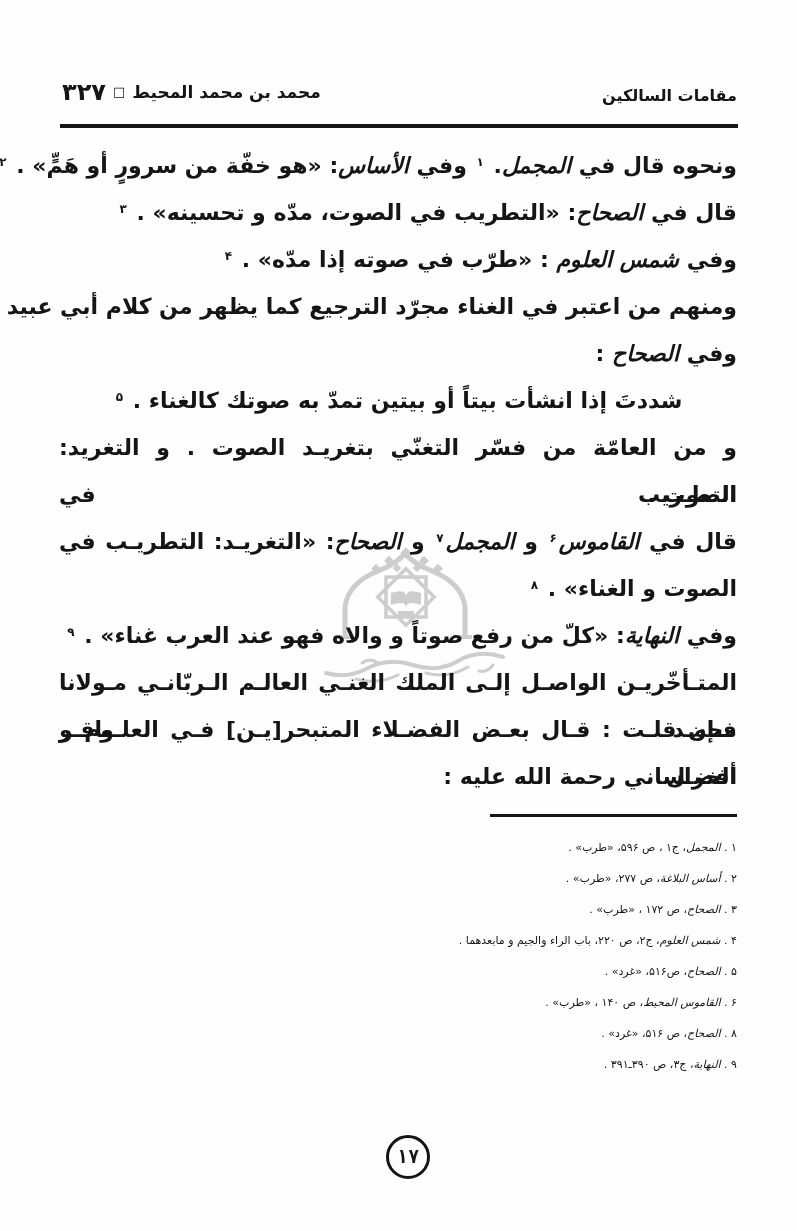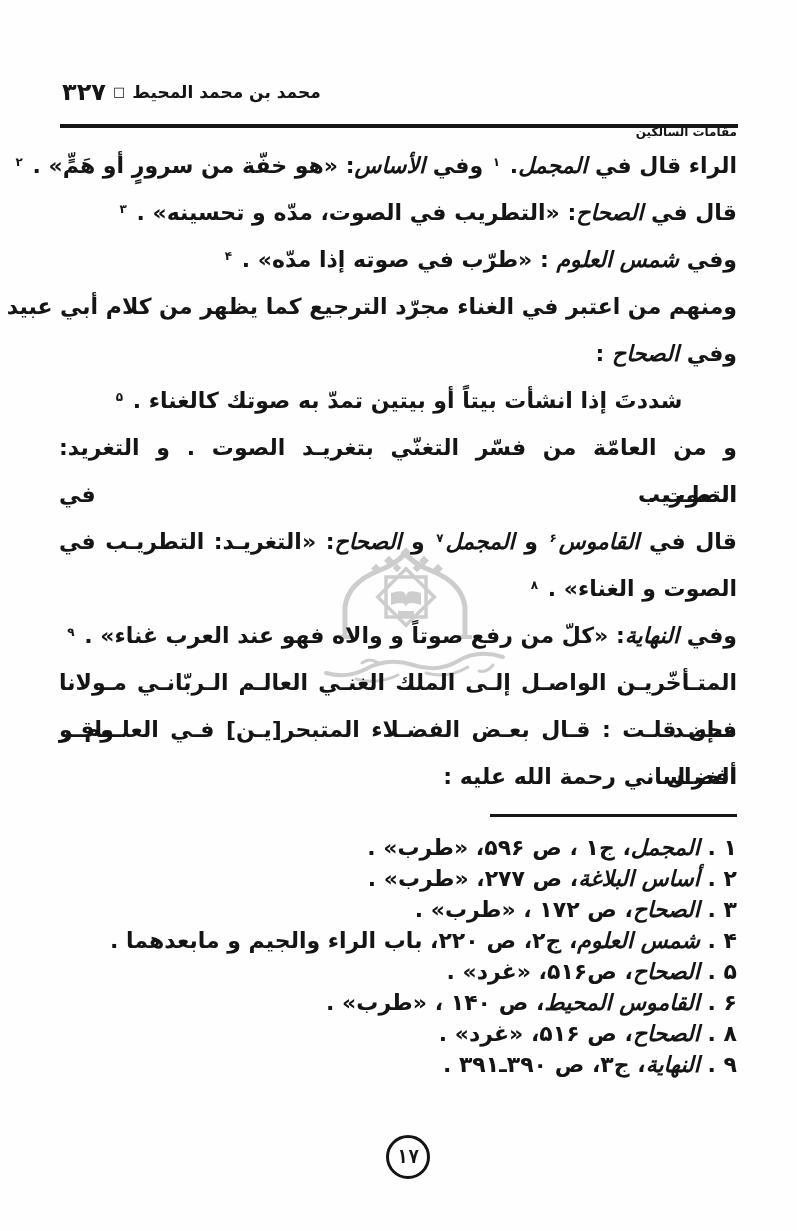--- a/index.html
+++ b/index.html
@@ -9,21 +9,21 @@
     background:#fefefe;
     font-family:"DejaVu Sans", sans-serif;
     color:#151515;
     overflow:hidden;
   }
   .page { position:absolute; inset:0; direction:rtl; }
 
   
   .hdr-right {
     position:absolute; top:86px; right:60px;
-    font-size:12px; font-weight:700; letter-spacing:0;margin-top:39px;
+    font-size:16px; font-weight:700; letter-spacing:0;
   }
   .hdr-left {
     position:absolute; top:78px; left:62px;
     direction:rtl; display:flex; align-items:center; gap:7px;
     font-weight:700;
   }
   .hdr-author { font-size:17px; }
   .hdr-box { font-size:13px; position:relative; top:-1px; }
   .hdr-num { font-size:24px; letter-spacing:1px; }
   .hdr-rule {
@@ -44,21 +44,21 @@
   .it { font-style:italic; }
 
   
   .fn-rule {
     position:absolute; top:814px; right:60px; width:247px; height:3px;
     background:#161616;
   }
   .footnotes {
     position:absolute; top:832px; right:60px; left:59px;
     direction:rtl; text-align:right;
-    font-size:22px; font-weight:700;
+    font-size:11px; font-weight:400;
   }
   .fline { height:31px; line-height:31px; white-space:nowrap; }
 
   
   .folio {
     position:absolute; top:1135px; left:386px;
     width:44px; height:44px; border:3.5px solid #141414; border-radius:50%;
     display:flex; align-items:center; justify-content:center;
     font-size:19px; font-weight:700;font-family:Liberation Mono, monospace;
   }
@@ -110,21 +110,21 @@
     </g>
 
     <g stroke="#a6a6a6" fill="none" stroke-width="4" stroke-linecap="round">
       <path d="M185 112 Q160 104 140 116 Q120 128 95 120 Q70 112 48 124 Q28 134 8 128"></path>
       <path d="M150 122 Q130 134 108 128 M80 130 Q60 140 38 134" stroke-width="3"></path>
       <path d="M175 120 q-6 8 -14 6 M60 118 q-8 -6 -16 0" stroke-width="3"></path>
     </g>
   </svg>
 
   <div class="body-text" id="body-text">
-      <div class="bline"><span>الراء قال في </span><span class="it">المجمل</span><span>. </span><sup>۱</sup><span> وفي </span><span class="it">الأساس</span><span>: «هو خفّة من سرورٍ أو هَمٍّ» . </span><sup>۲</sup></div>
+      <div class="bline"><span>ونحوه قال في </span><span class="it">المجمل</span><span>. </span><sup>۱</sup><span> وفي </span><span class="it">الأساس</span><span>: «هو خفّة من سرورٍ أو هَمٍّ» . </span><sup>۲</sup></div>
       <div class="bline"><span>قال في </span><span class="it">الصحاح</span><span>: «التطريب في الصوت، مدّه و تحسينه» . </span><sup>۳</sup></div>
       <div class="bline"><span>وفي </span><span class="it">شمس العلوم</span><span> : «طرّب في صوته إذا مدّه» . </span><sup>۴</sup></div>
       <div class="bline"><span>ومنهم من اعتبر في الغناء مجرّد الترجيع كما يظهر من كلام أبي عبيد .</span></div>
       <div class="bline"><span>وفي </span><span class="it">الصحاح</span><span> :</span></div>
       <div class="bline quote"><span>شددتَ إذا انشأت بيتاً أو بيتين تمدّ به صوتك كالغناء . </span><sup>۵</sup></div>
       <div class="bline justify"><span>و من العامّة من فسّر التغنّي بتغريـد الصوت . و التغريد: التطـريب في</span></div>
       <div class="bline"><span>الصوت .</span></div>
       <div class="bline justify"><span>قال في </span><span class="it">القاموس</span><sup>۶</sup><span> و </span><span class="it">المجمل</span><sup>۷</sup><span> و </span><span class="it">الصحاح</span><span>: «التغريـد: التطريـب في</span></div>
       <div class="bline"><span>الصوت و الغناء» . </span><sup>۸</sup></div>
       <div class="bline"><span>وفي </span><span class="it">النهاية</span><span>: «كلّ من رفع صوتاً و والاه فهو عند العرب غناء» . </span><sup>۹</sup></div>

